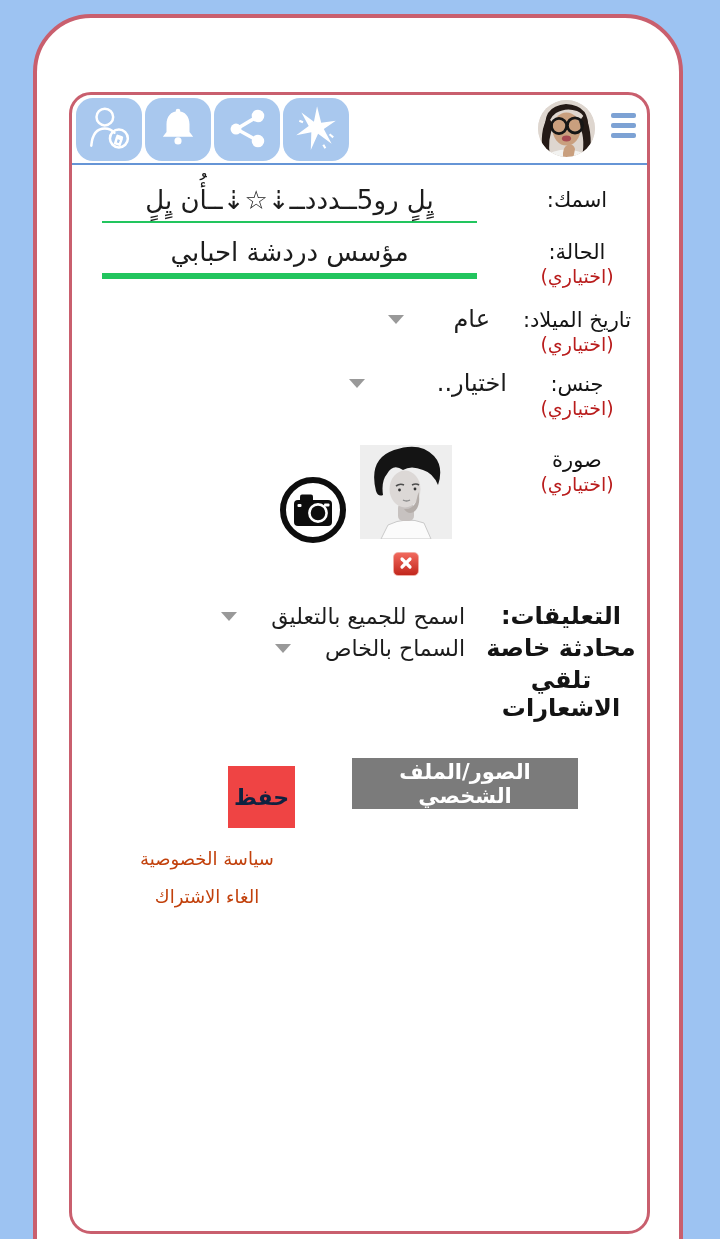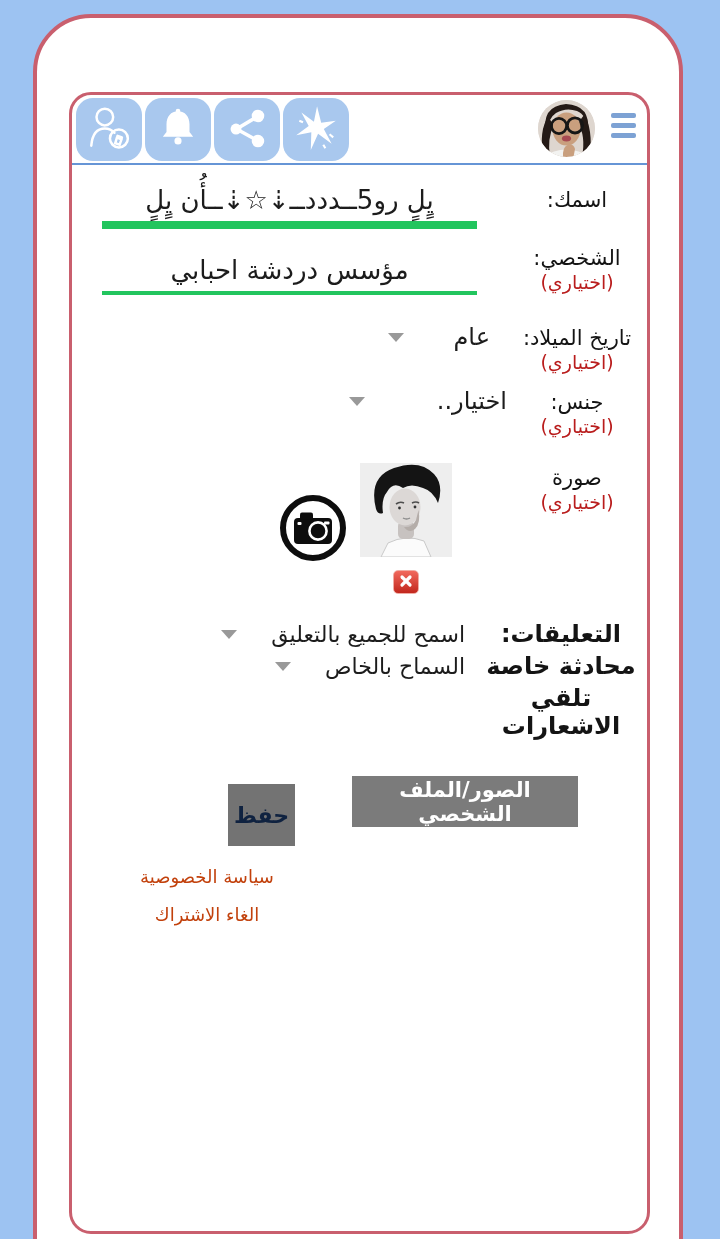--- a/index.html
+++ b/index.html
@@ -39,22 +39,22 @@
   .hamburger div { width:25px; height:5px; background:#7da2d4; border-radius:2px; margin-bottom:5px; }
   .sep { height:2px; background:#6695d6; }
   
   .form { direction:rtl; padding-top:20px; }
   .row { display:flex; align-items:flex-start; }
   .label-col { width:140px; flex:0 0 auto; text-align:center; line-height:1.25; padding-top:2px; }
   .label-col .lbl { font-weight:normal; font-size:21px; color:#141414; }
   .label-col .opt { font-size:19px; color:#b91c1c; }
   .value-col { flex:1; }
   .big-value { font-size:26px; color:#1c1c1c; text-align:center; padding-bottom:6px; }
-  .u-dark  { margin:0 30px; border-bottom:8px solid #22c55e; cursor:text; }
-  .u-blue  { margin:12px 30px; border-bottom:4px solid #22c55e; cursor:text; }
+  .u-dark  { margin:0 30px; border-bottom:2px solid #22c55e; cursor:text; }
+  .u-blue  { margin:0 30px; border-bottom:6px solid #22c55e; cursor:text; }
   .select-line { display:flex; align-items:center; cursor:pointer;text-align:center; }
   .sel-val { font-size:24px; color:#1c1c1c; }
   .caret {
     width:0; height:0; flex:0 0 auto;
     border-left:8px solid transparent; border-right:8px solid transparent;
     border-top:9px solid #999999;
   }
   
   .photo-group { display:flex; align-items:flex-start; padding-right:55px; }
   .photo-col { display:flex; flex-direction:column; align-items:center; }
@@ -72,21 +72,21 @@
   .label-col-w .lbl { font-weight:bold; font-size:24px; color:#141414; }
   .small-val { font-size:22px; color:#1c1c1c; padding-right:10px; }
   
   .btn-row { display:flex; align-items:flex-start; padding-right:69px; margin-top:36px; }
   .gray-btn {
     width:226px; height:51px; background:#7b7b7b; color:#ffffff;
     font-weight:bold; font-size:21px; border:none; cursor:pointer;
     font-family:"DejaVu Sans", sans-serif;
   }
   .save-btn {
-    width:67px; height:62px; background:#737373; color:#0f2240;
+    width:67px; height:62px; background:#ef4444; color:#0f2240;
     font-weight:bold; font-size:22px; border:none; cursor:pointer;
     margin-right:57px; margin-top:8px;
     font-family:"DejaVu Sans", sans-serif;
   }
   
   .links { width:270px; margin:20px auto 0 0; text-align:center; }
   .links a { display:block; font-size:18px; color:#c2410c; text-decoration:none; margin-bottom:17px; cursor:pointer; }
 </style>
 </head>
 <body>
@@ -175,21 +175,21 @@
         </div>
         <div class="value-col">
           <div class="u-dark">
             <div class="big-value">يٍلٍ رو5ــدددــ⇣☆⇣ــأُن يٍلٍ</div>
           </div>
         </div>
       </div>
 
       <div class="row" style="margin-bottom:16px;">
         <div class="label-col">
-          <div class="lbl">الشخصي:</div>
+          <div class="lbl">الحالة:</div>
           <div class="opt">(اختياري)</div>
         </div>
         <div class="value-col">
           <div class="u-blue">
             <div class="big-value">مؤسس دردشة احبابي</div>
           </div>
         </div>
       </div>
 
       <div class="row" style="margin-bottom:12px;">

